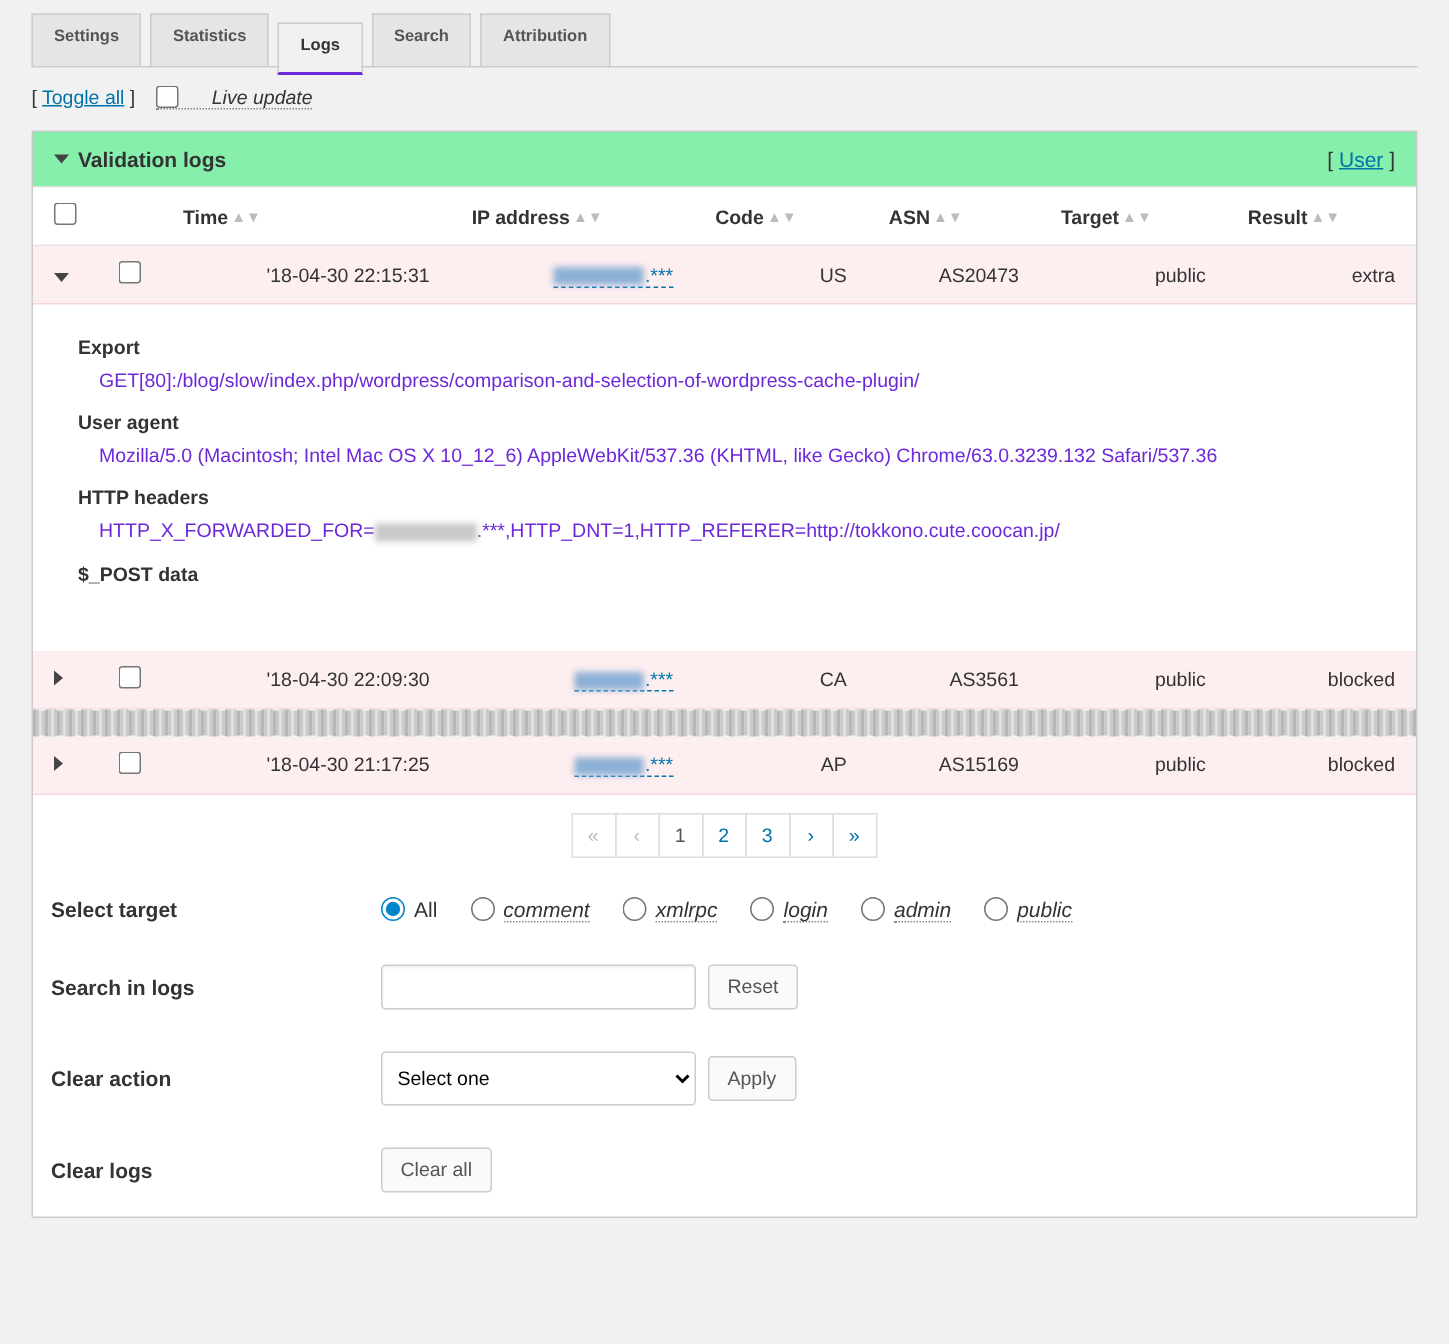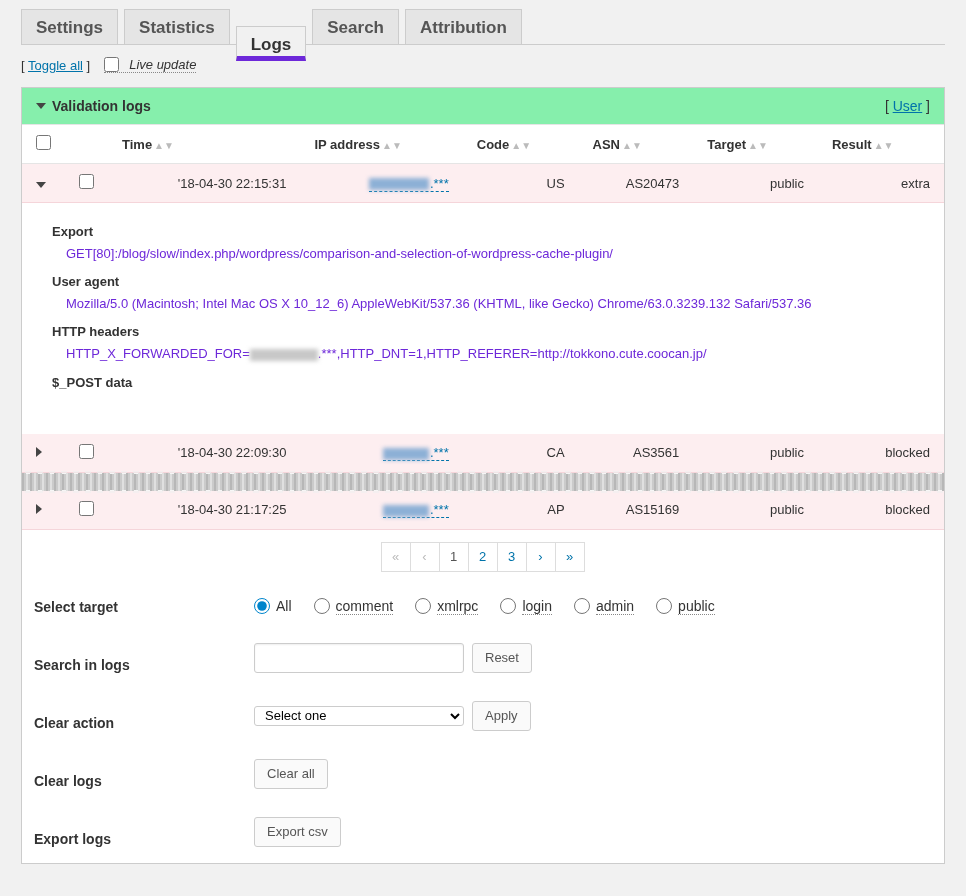--- a/index.html
+++ b/index.html
@@ -1,23 +1,23 @@
 <!DOCTYPE html>
 <html><head>
 <meta charset="utf-8">
 <style>
 *{box-sizing:border-box;margin:0;padding:0}
 body{font-family:-apple-system,Helvetica,Arial,sans-serif;font-size:13px;color:#333;background:#f1f1f1;padding:1px}
 .wrap{background:#f1f1f1;padding:8px 20px 20px}
 .tabs{display:flex;height:36px;margin-bottom:12px;border-bottom:1px solid #ccc}
-.tab{padding:8px 14px;background:#e5e5e5;border:1px solid #ccc;border-bottom:none;margin-right:6px;color:#555;font-size:17px;font-weight:600;cursor:pointer}
-.tab.active{background:#f1f1f1;border-bottom:5px solid #6d28d9;position:relative;top:17px;color:#333}
-.toprow{font-size:13px;color:#333;margin-bottom:14px;display:flex;align-items:center;gap:14px}
+.tab{padding:8px 14px;background:#e5e5e5;border:1px solid #ccc;border-bottom:none;margin-right:6px;color:#555;font-size:11px;font-weight:600;cursor:pointer}
+.tab.active{background:#f1f1f1;border-bottom:2px solid #6d28d9;position:relative;top:6px;color:#333}
+.toprow{font-size:13px;color:#333;margin-bottom:14px;display:flex;align-items:flex-start;gap:14px}
 .toprow a{color:#0073aa;text-decoration:underline}
-.toprow label{display:flex;align-items:center;gap:10px;font-style:italic;border-bottom:1px dotted #888}
+.toprow label{display:flex;align-items:center;gap:22px;font-style:italic;border-bottom:1px dotted #888}
 .panel{border:1px solid #ccc;background:#fff;margin-bottom:8px}
 .panel-head{display:flex;align-items:center;justify-content:space-between;padding:10px 14px;font-weight:600;font-size:14px;background:#86efac;border-bottom:1px solid #e5e5e5}
 .panel-head .left{display:flex;align-items:center;gap:6px}
 .caret{display:inline-block;width:0;height:0;border-left:5px solid transparent;border-right:5px solid transparent;border-top:6px solid #444}
 .caret.right{border-top:5px solid transparent;border-bottom:5px solid transparent;border-left:6px solid #444;border-right:none}
 .help{font-weight:400}
 .help a{color:#0073aa;text-decoration:underline}
 table{width:100%;border-collapse:collapse}
 th{text-align:left;padding:10px 14px;font-weight:600;font-size:13px;color:#333;border-bottom:1px solid #e5e5e5;background:#fff;white-space:nowrap}
 th:first-child{width:38px;text-align:center}
@@ -36,30 +36,30 @@
 .blurred{display:inline-block;width:68px;height:12px;background:#c8c8c8;filter:blur(2px);vertical-align:middle}
 .torn{height:18px;background:repeating-linear-gradient(90deg,#888 0 2px,#aaa 2px 4px,#ccc 4px 6px,#aaa 6px 8px);opacity:.6;position:relative}
 .torn::before,.torn::after{content:"";position:absolute;left:0;right:0;height:4px;background:radial-gradient(circle at 6px 0,#f1f1f1 3px,transparent 3px) repeat-x;background-size:12px 6px}
 .torn::before{top:-2px}
 .torn::after{bottom:-2px;transform:scaleY(-1)}
 .pager{display:flex;justify-content:center;padding:12px;background:#fff}
 .pager a,.pager span{display:inline-flex;align-items:center;justify-content:center;min-width:30px;height:30px;border:1px solid #ddd;margin-left:-1px;color:#0073aa;font-size:13px;cursor:pointer}
 .pager .cur{color:#555;background:#fff}
 .pager .dis{color:#bbb;cursor:default}
 .form{padding:14px 12px 10px}
-.frow{display:flex;align-items:flex-end;margin-bottom:28px}
+.frow{display:flex;align-items:center;margin-bottom:28px}
 .frow:last-child{margin-bottom:6px}
 .flabel{width:220px;font-weight:600;font-size:14px;color:#333}
 .radios{display:flex;gap:22px;align-items:center}
 .radios label{display:inline-flex;align-items:center;gap:6px;font-size:14px}
-.radios label span{border-bottom:1px dotted #888}
+.radios label span{font-style:italic;border-bottom:1px dotted #888}
 input[type=radio]{width:16px;height:16px;accent-color:#0085cc}
 input[type=checkbox]{width:15px;height:15px}
 input[type=text]{height:30px;border:1px solid #ccc;border-radius:3px;padding:0 8px;font-size:13px;width:210px;box-shadow:inset 0 1px 2px rgba(0,0,0,.07)}
-select{height:20px;border:1px solid #ccc;border-radius:3px;padding:0 6px;font-size:13px;width:210px;background:#fff}
+select{height:36px;border:1px solid #ccc;border-radius:3px;padding:0 6px;font-size:13px;width:210px;background:#fff}
 button.btn{height:30px;border:1px solid #ccc;border-radius:3px;background:#fafafa;padding:0 12px;font-size:13px;color:#555;cursor:pointer}
 .fctrl{display:flex;gap:8px;align-items:center}
 </style>
 </head>
 <body>
 
 <div class="wrap">
 <div class="tabs">
   <div class="tab">Settings</div>
   <div class="tab">Statistics</div>
@@ -200,21 +200,15 @@
             <select><option>Select one</option></select>
             <button class="btn">Apply</button>
           </div>
     </div>
     <div class="frow">
       <div class="flabel">Clear logs</div>
       <div class="fctrl">
             <button class="btn">Clear all</button>
           </div>
     </div>
-    <div class="frow">
-      <div class="flabel">Export logs</div>
-      <div class="fctrl">
-            <button class="btn">Export csv</button>
-          </div>
-    </div>
   </div>
 </div>
 </div>
 
 </body></html>

